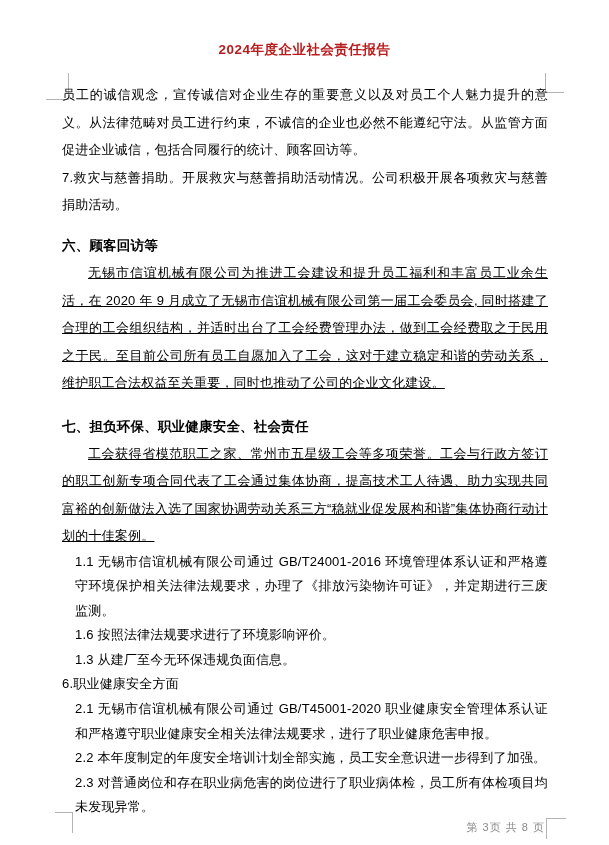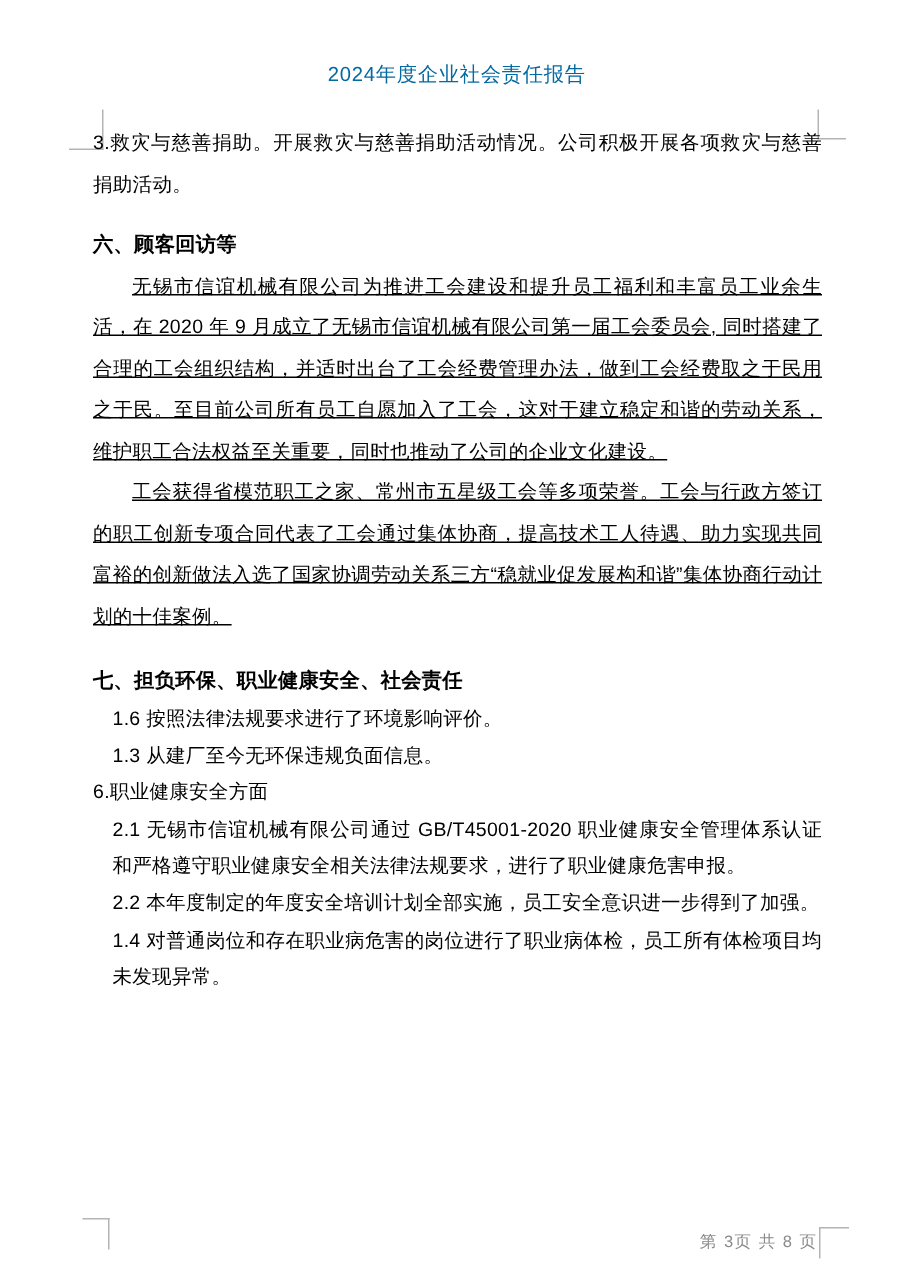--- a/index.html
+++ b/index.html
@@ -16,22 +16,22 @@
     color: #000000;
   }
 
   
   .doc-header {
     position: absolute;
     top: 41px;
     left: 0;
     width: 609px;
     text-align: center;
-    color: #0369a1;
-    font-weight: normal;
+    color: #b91c1c;
+    font-weight: bold;
     font-size: 13.5px;
     letter-spacing: 0.5px;
     white-space: nowrap;
   }
 
   
   .crop { position: absolute; }
   .crop-tl {
     left: 46px; top: 73px; width: 22px; height: 26px;
     border-right: 1px solid #b4b4b4; border-bottom: 1px solid #b4b4b4;
@@ -88,26 +88,28 @@
 <body>
 
 <div class="doc-header">2024年度企业社会责任报告</div>
 
 <div class="crop crop-tl"></div>
 <div class="crop crop-tr"></div>
 <div class="crop crop-bl"></div>
 <div class="crop crop-br"></div>
 
 <div class="doc-body" id="doc-body">
-    <p class="para">3.救灾与慈善捐助。开展救灾与慈善捐助活动情况。公司积极开展各项救灾与慈善捐助活动。</p>
+    <p class="para">员工的诚信观念，宣传诚信对企业生存的重要意义以及对员工个人魅力提升的意义。从法律范畴对员工进行约束，不诚信的企业也必然不能遵纪守法。从监管方面促进企业诚信，包括合同履行的统计、顾客回访等。</p>
+    <p class="para">7.救灾与慈善捐助。开展救灾与慈善捐助活动情况。公司积极开展各项救灾与慈善捐助活动。</p>
     <p class="para p-heading">六、顾客回访等</p>
     <p class="para ind-first">无锡市信谊机械有限公司为推进工会建设和提升员工福利和丰富员工业余生活，在 2020 年 9 月成立了无锡市信谊机械有限公司第一届工会委员会, 同时搭建了合理的工会组织结构，并适时出台了工会经费管理办法，做到工会经费取之于民用之于民。至目前公司所有员工自愿加入了工会，这对于建立稳定和谐的劳动关系，维护职工合法权益至关重要，同时也推动了公司的企业文化建设。</p>
+    <p class="para p-heading tight">七、担负环保、职业健康安全、社会责任</p>
     <p class="para ind-first">工会获得省模范职工之家、常州市五星级工会等多项荣誉。工会与行政方签订的职工创新专项合同代表了工会通过集体协商，提高技术工人待遇、助力实现共同富裕的创新做法入选了国家协调劳动关系三方“稳就业促发展构和谐”集体协商行动计划的十佳案例。</p>
-    <p class="para p-heading tight">七、担负环保、职业健康安全、社会责任</p>
+    <p class="para ind-hang tight">1.1 无锡市信谊机械有限公司通过 GB/T24001-2016 环境管理体系认证和严格遵守环境保护相关法律法规要求，办理了《排放污染物许可证》，并定期进行三废监测。</p>
     <p class="para ind-hang tight">1.6 按照法律法规要求进行了环境影响评价。</p>
     <p class="para ind-hang tight">1.3 从建厂至今无环保违规负面信息。</p>
     <p class="para tight">6.职业健康安全方面</p>
     <p class="para ind-hang tight">2.1 无锡市信谊机械有限公司通过 GB/T45001-2020 职业健康安全管理体系认证和严格遵守职业健康安全相关法律法规要求，进行了职业健康危害申报。</p>
     <p class="para ind-hang tight">2.2 本年度制定的年度安全培训计划全部实施，员工安全意识进一步得到了加强。</p>
-    <p class="para ind-hang tight">1.4 对普通岗位和存在职业病危害的岗位进行了职业病体检，员工所有体检项目均未发现异常。</p>
+    <p class="para ind-hang tight">2.3 对普通岗位和存在职业病危害的岗位进行了职业病体检，员工所有体检项目均未发现异常。</p>
   </div>
 
 <div class="doc-footer">第 3页 共 8 页</div>
 
 </body></html>

